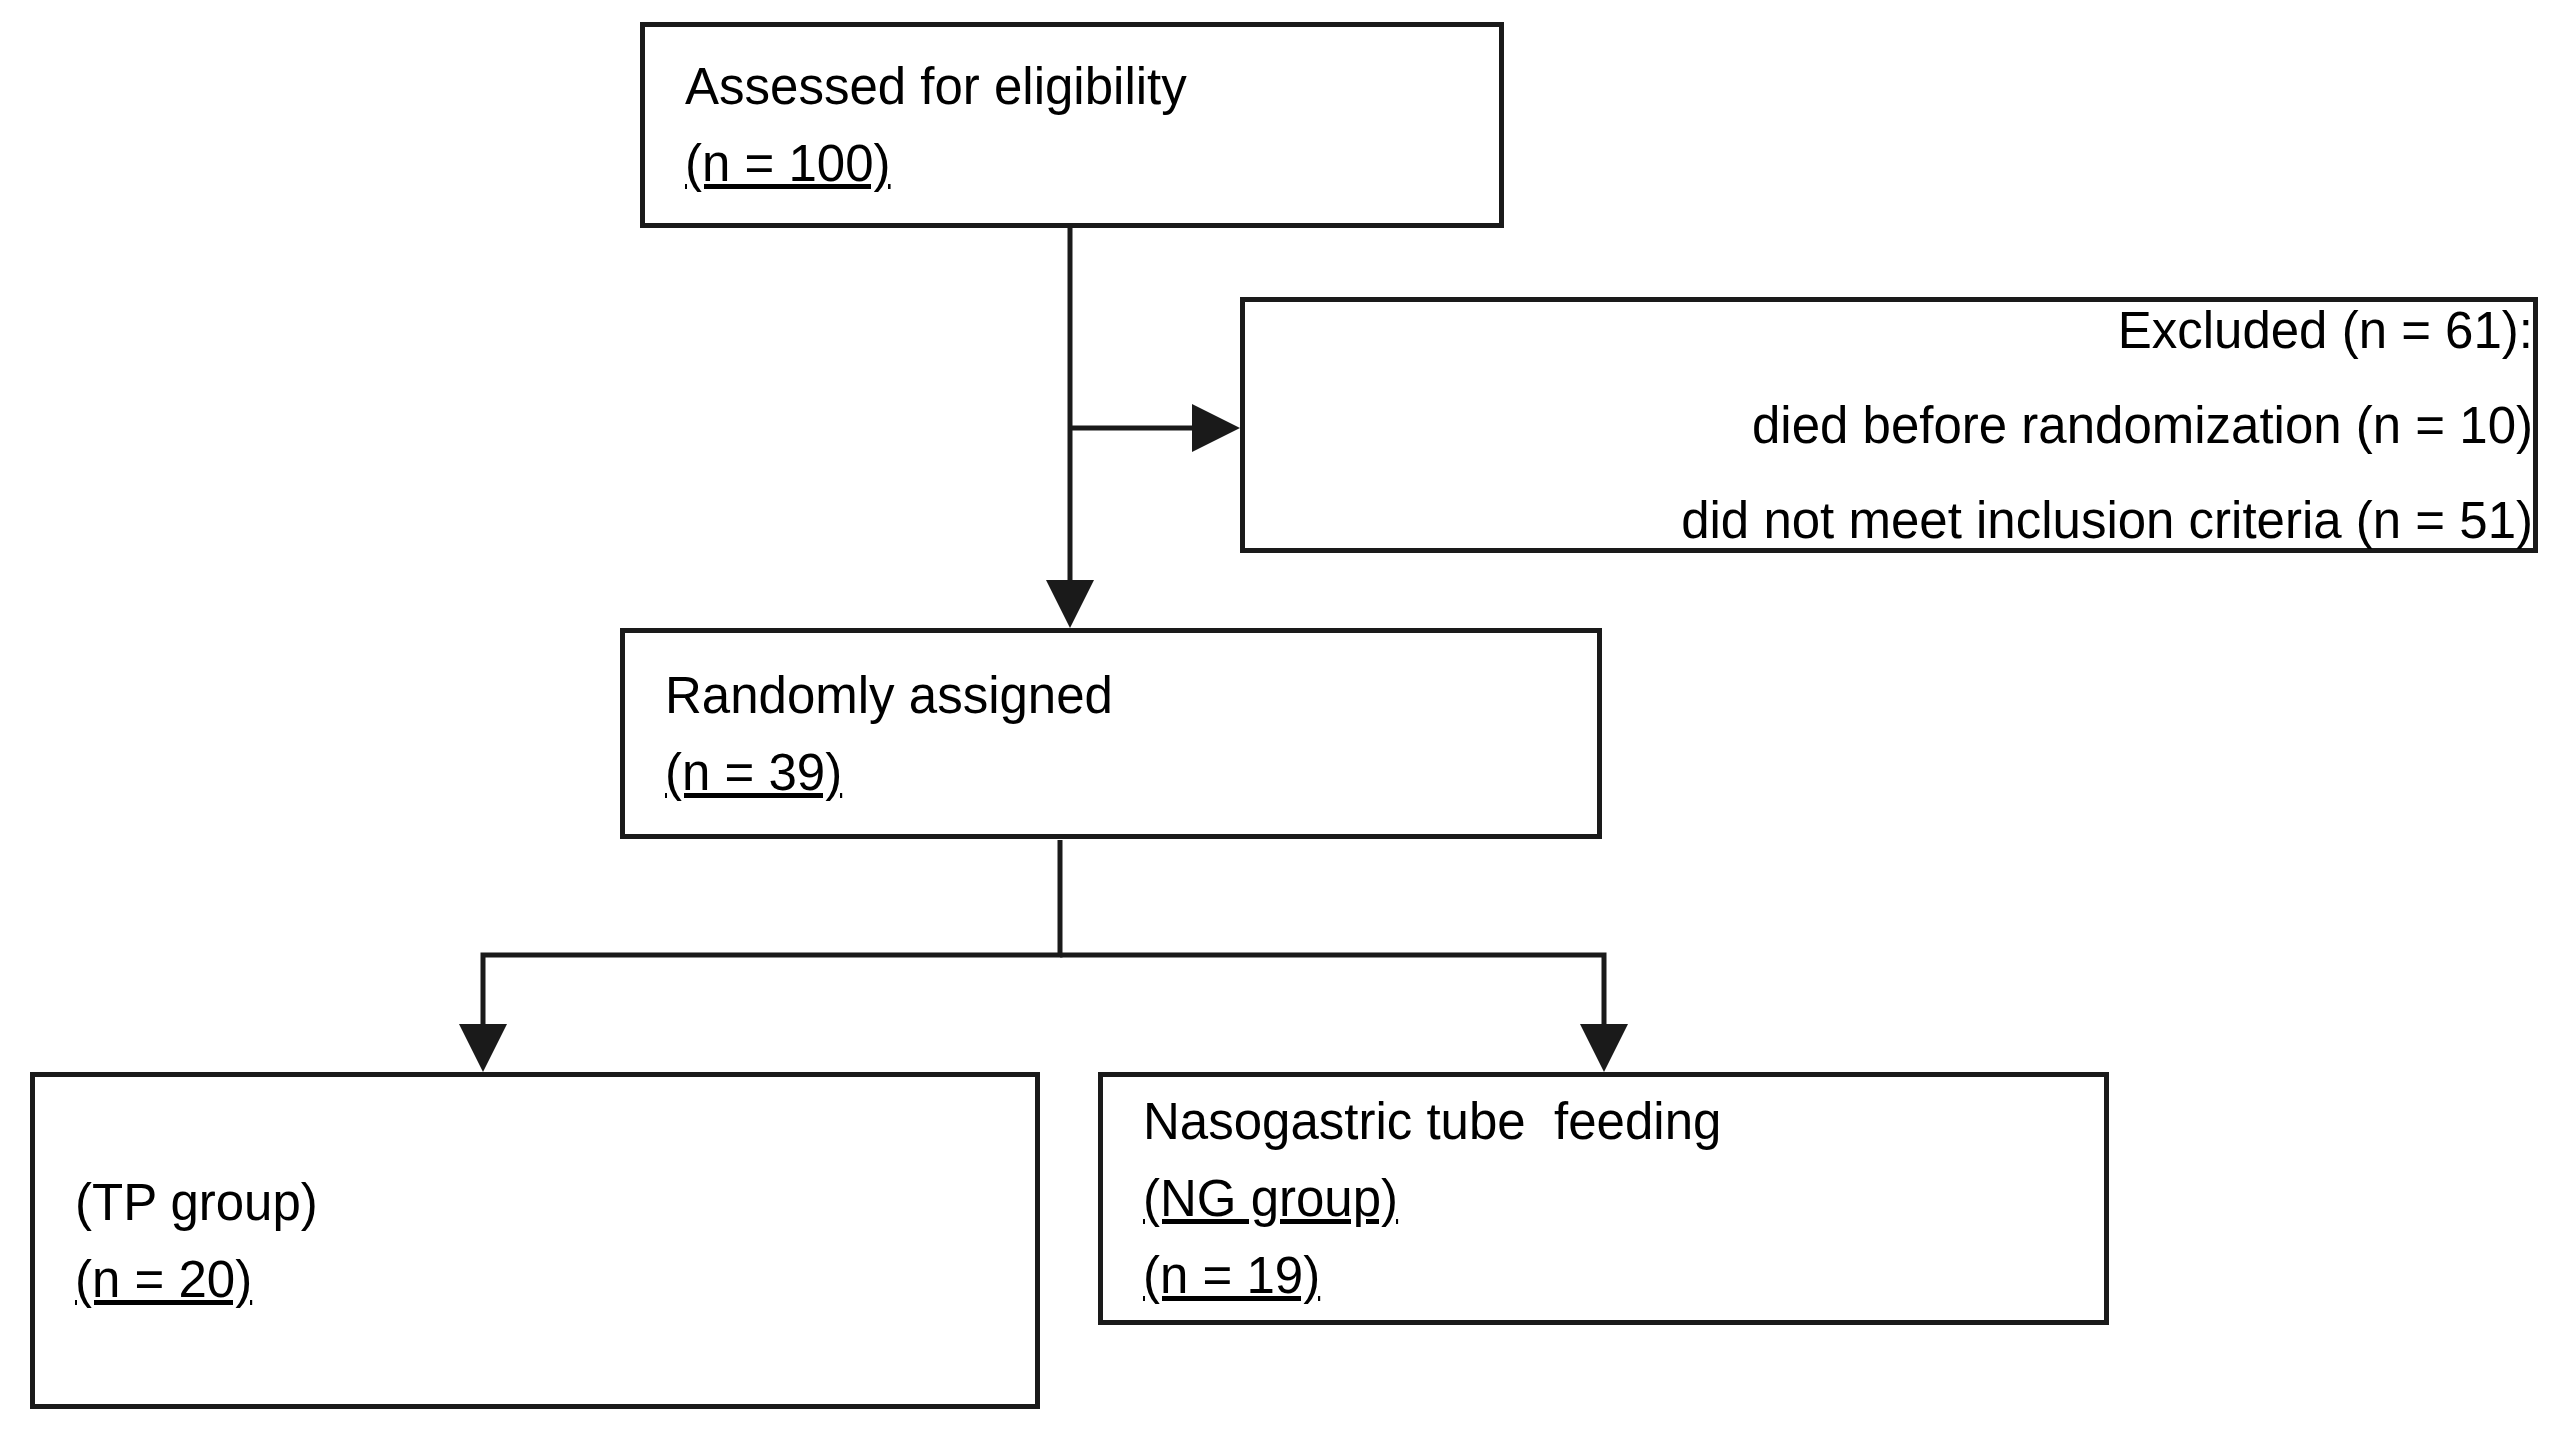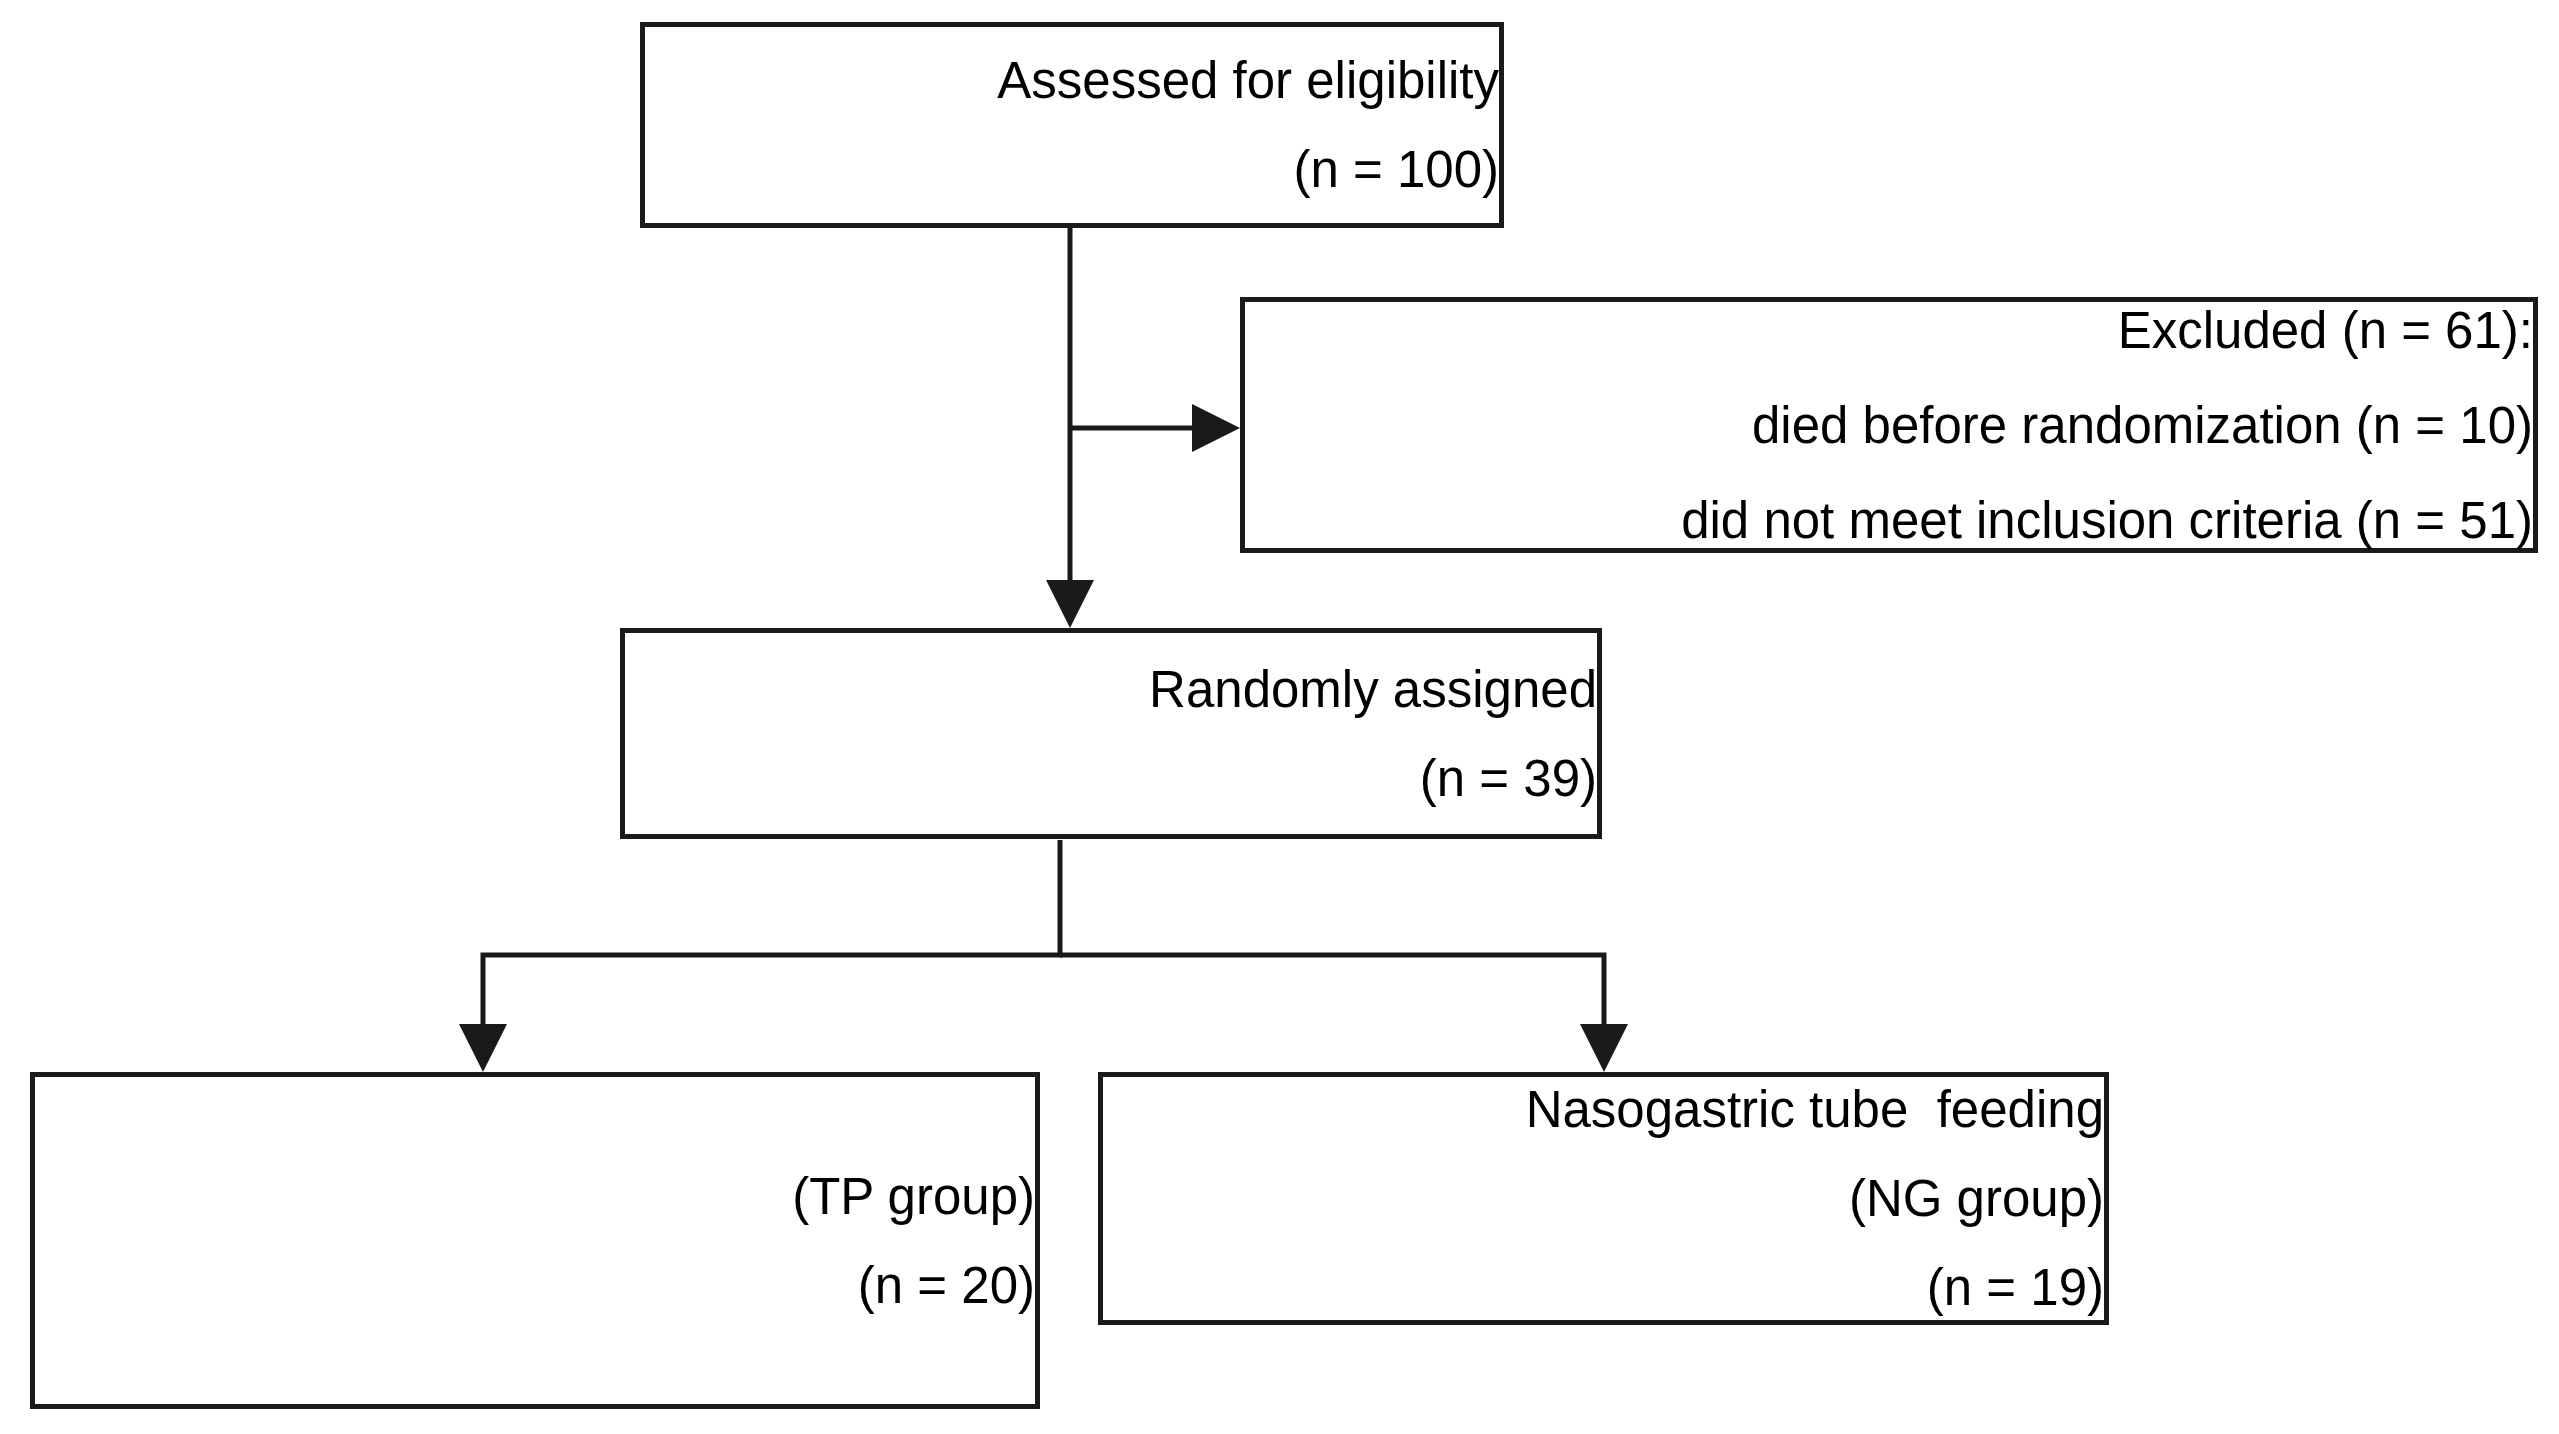--- a/index.html
+++ b/index.html
@@ -41,31 +41,33 @@
   .node-box {
     position: absolute;
     box-sizing: border-box;
     border: 5px solid #1a1a1a;
     background: #ffffff;
     display: flex;
     flex-direction: column;
     justify-content: center;
   }
   .node-box.centered {
-    align-items: flex-end;
+    align-items: flex-start;
+    padding-left: 40px;
   }
   .node-line {
     font-size: 51px;
     line-height: 1.0;
     white-space: pre;
     color: #000000;
   }
   
   .node-box.centered .node-line + .node-line {
-    margin-top: 38px;
+    margin-top: 26px;
+    text-decoration: underline;
   }
   
   .node-box.left-aligned {
     align-items: flex-end;
     padding-left: 78px;
   }
   .node-box.left-aligned .node-line + .node-line {
     margin-top: 44px;
   }
   .node-line.indented {

